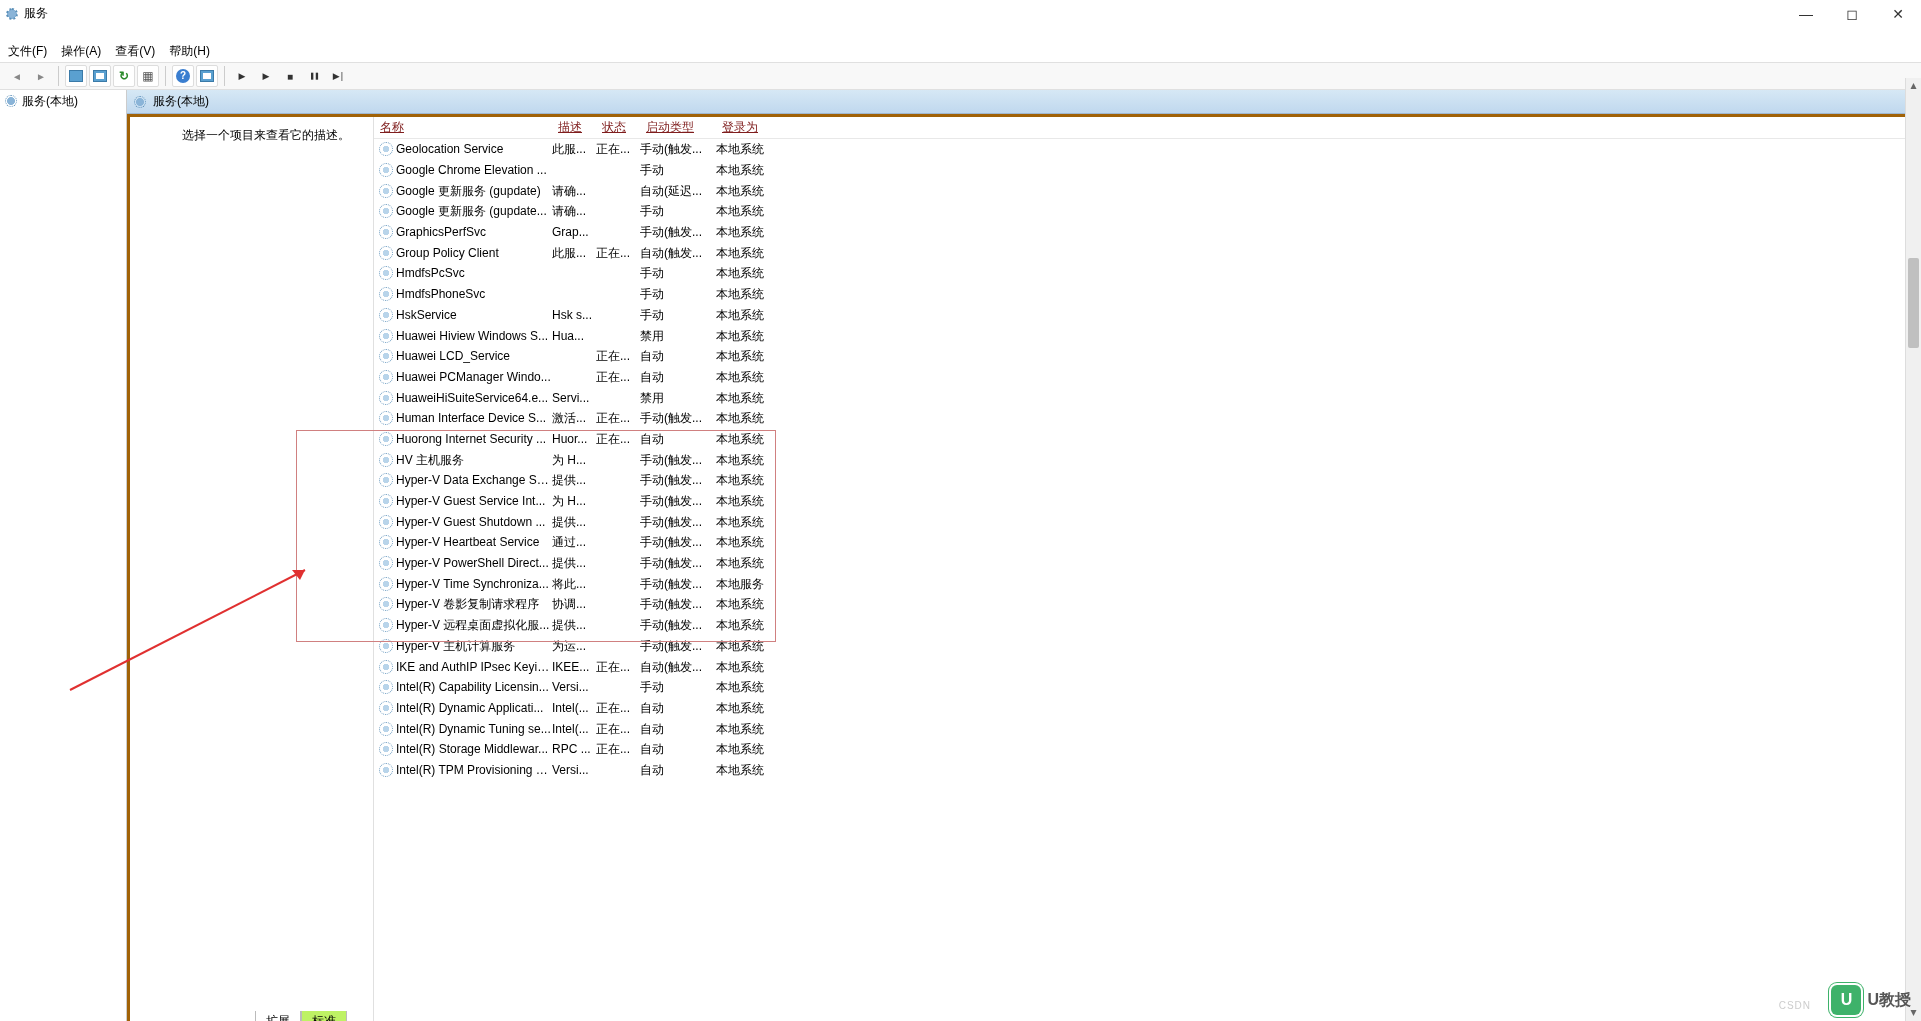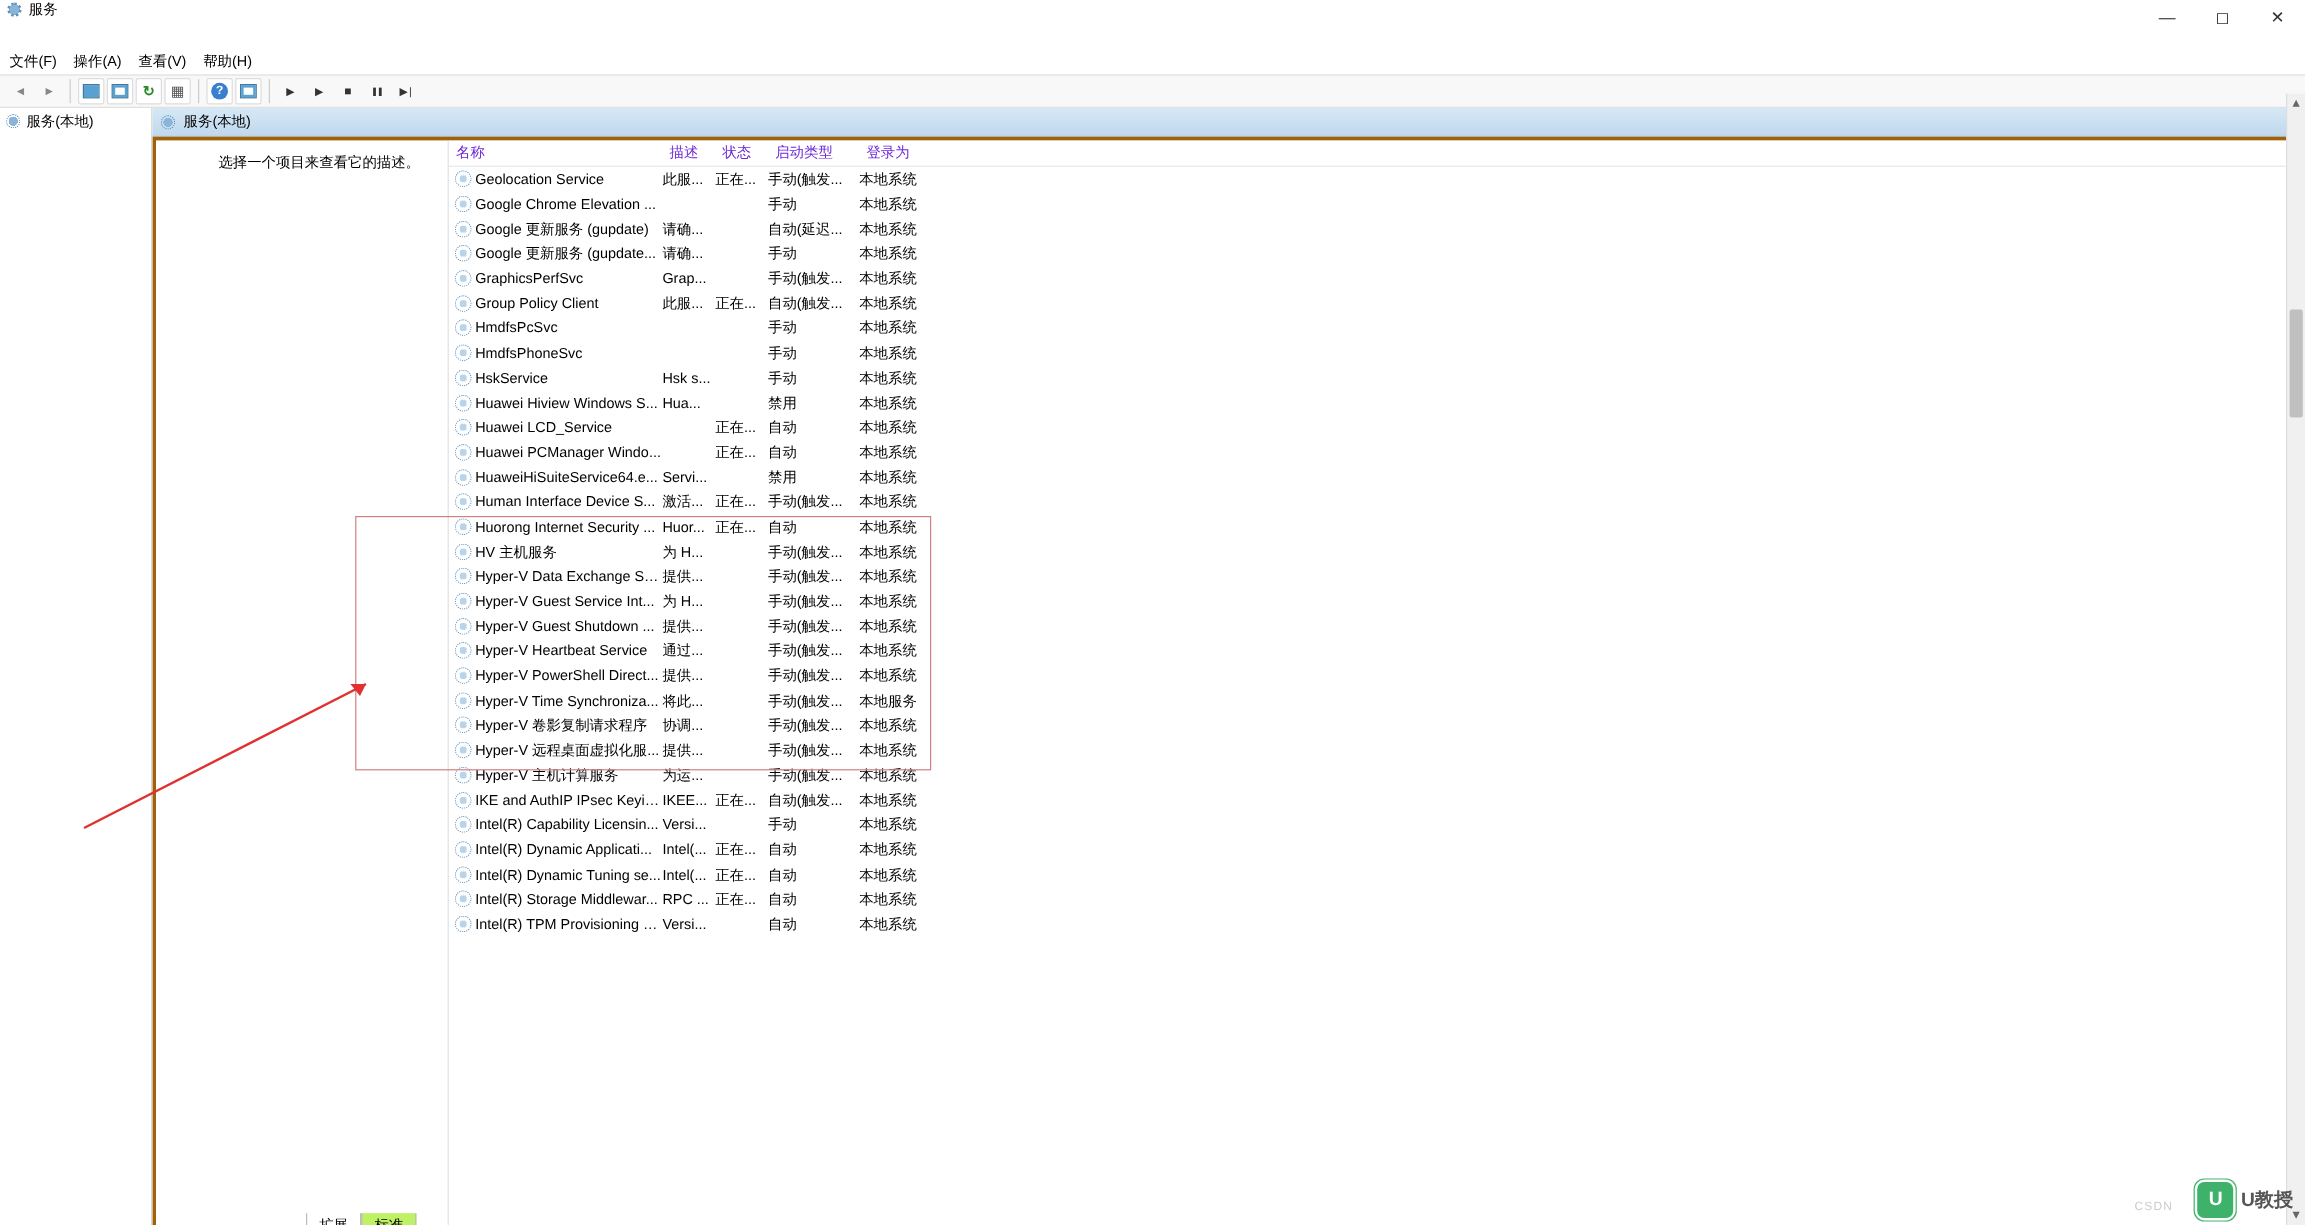--- a/index.html
+++ b/index.html
@@ -1,18 +1,18 @@
 <!DOCTYPE html>
 <html><head>
 <meta charset="utf-8">
 <style>
 * { margin: 0; padding: 0; box-sizing: border-box; font-family: "Microsoft YaHei", "Segoe UI", sans-serif; font-size: 12px; }
 body { background: #fff; width: 1921px; height: 1021px; overflow: hidden; position: relative; }
 
-.titlebar { height: 28px; display: flex; align-items: flex-start; padding-left: 4px; border-bottom: 1px solid transparent; }
+.titlebar { height: 28px; display: flex; align-items: center; padding-left: 4px; border-bottom: 1px solid transparent; }
 .titlebar .gear { width: 16px; height: 16px; margin-right: 4px; background: radial-gradient(circle, #8ab4d8 40%, transparent 42%); border-radius: 50%; position: relative; }
 .titlebar .gear::after { content: ""; position: absolute; inset: 2px; border: 2px dotted #5a8fb8; border-radius: 50%; }
 .win-ctrls { position: absolute; right: 0; top: 0; display: flex; }
 .win-ctrls div { width: 46px; height: 28px; display: flex; align-items: center; justify-content: center; font-size: 14px; color: #333; }
 
 .menubar { height: 22px; display: flex; align-items: center; padding-left: 8px; gap: 14px; margin-top: 12px; }
 .menubar span { color: #000; }
 
 .toolbar { height: 28px; display: flex; align-items: center; padding-left: 6px; gap: 2px; border-top: 1px solid #e0e0e0; border-bottom: 1px solid #e0e0e0; background: #f8f8f8; }
 .tb-btn { width: 22px; height: 22px; display: flex; align-items: center; justify-content: center; border: 1px solid transparent; background: #fff; border: 1px solid #ddd; border-radius: 2px; }
@@ -38,21 +38,21 @@
 .gear-s { width: 14px; height: 14px; background: radial-gradient(circle,#8ab4d8 38%,transparent 40%); border-radius:50%; position:relative;}
 .gear-s::after { content:""; position:absolute; inset:1px; border:1.5px dotted #5a8fb8; border-radius:50%;}
 
 .right { flex: 1; display: flex; flex-direction: column; overflow: hidden; position: relative; }
 .right-header { height: 24px; background: linear-gradient(#d6e8f5,#c0d8ee); display: flex; align-items: center; padding-left: 6px; gap: 6px; border-bottom: 1px solid #a0b8d0; }
 .right-body { flex: 1; display: flex; overflow: hidden; border: 3px solid #a16207; margin: 0; position: relative; padding-left: 44px; }
 .detail-pane { width: 200px; padding: 10px 8px; border-right: 1px solid #e0e0e0; }
 .list-pane { flex: 1; overflow: hidden; position: relative; }
 
 .cols { display: flex; height: 22px; border-bottom: 1px solid #e8e8e8; position: sticky; top: 0; background: #fff; }
-.cols div { display: flex; align-items: center; padding-left: 6px; color: #6d28d9; border-right: 0px solid #eee; }
+.cols div { display: flex; align-items: center; padding-left: 6px; color: #7f1d1d; border-right: 0px solid #eee; text-decoration: underline; }
 .c-name { width: 178px; }
 .c-desc { width: 44px; }
 .c-stat { width: 44px; }
 .c-start { width: 76px; }
 .c-logon { width: 70px; text-align: center; }
 
 .rows { overflow-y: auto; height: calc(100% - 22px); }
 .row { display: flex; height: 20.7px; align-items: center; line-height: 20px; }
 .row .ic { width: 16px; height: 16px; margin-left: 4px; margin-right: 2px; flex-shrink: 0; position: relative; }
 .row .ic::before { content:""; position:absolute; inset:1px; border-radius:50%; background: radial-gradient(circle,#b8d4ea 35%,transparent 37%); border:1.5px dotted #6a9ac0;}

